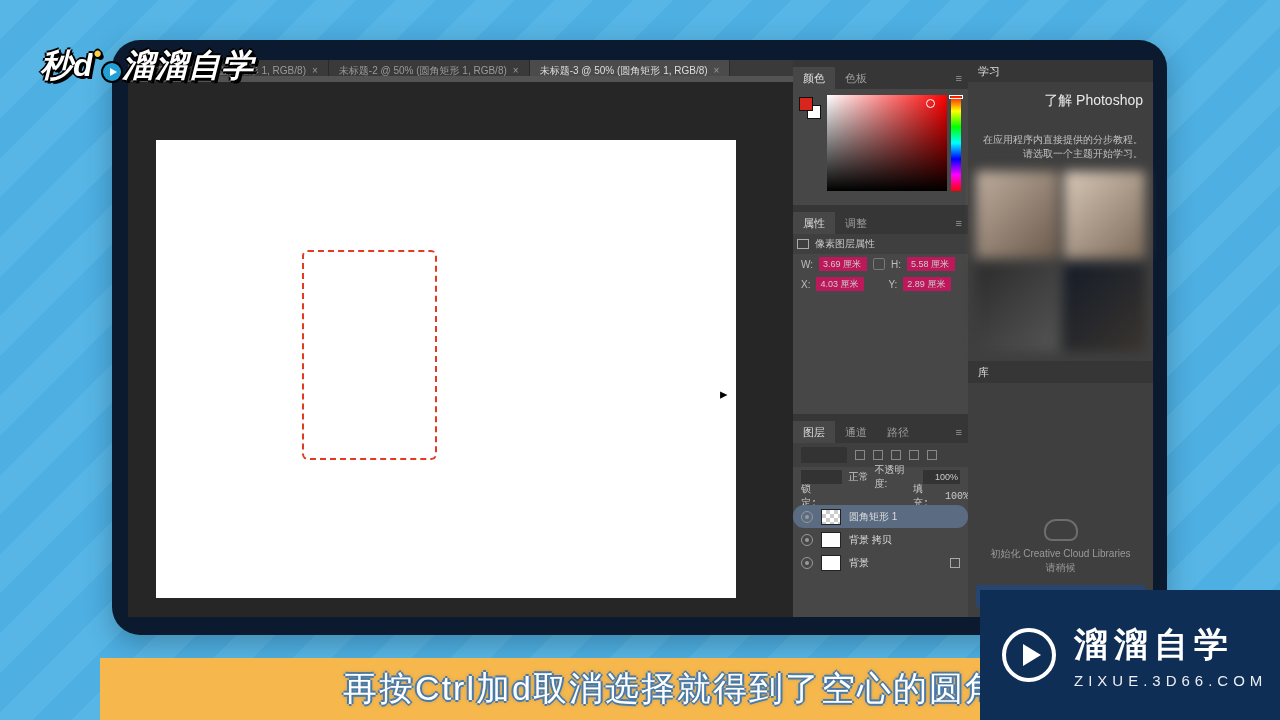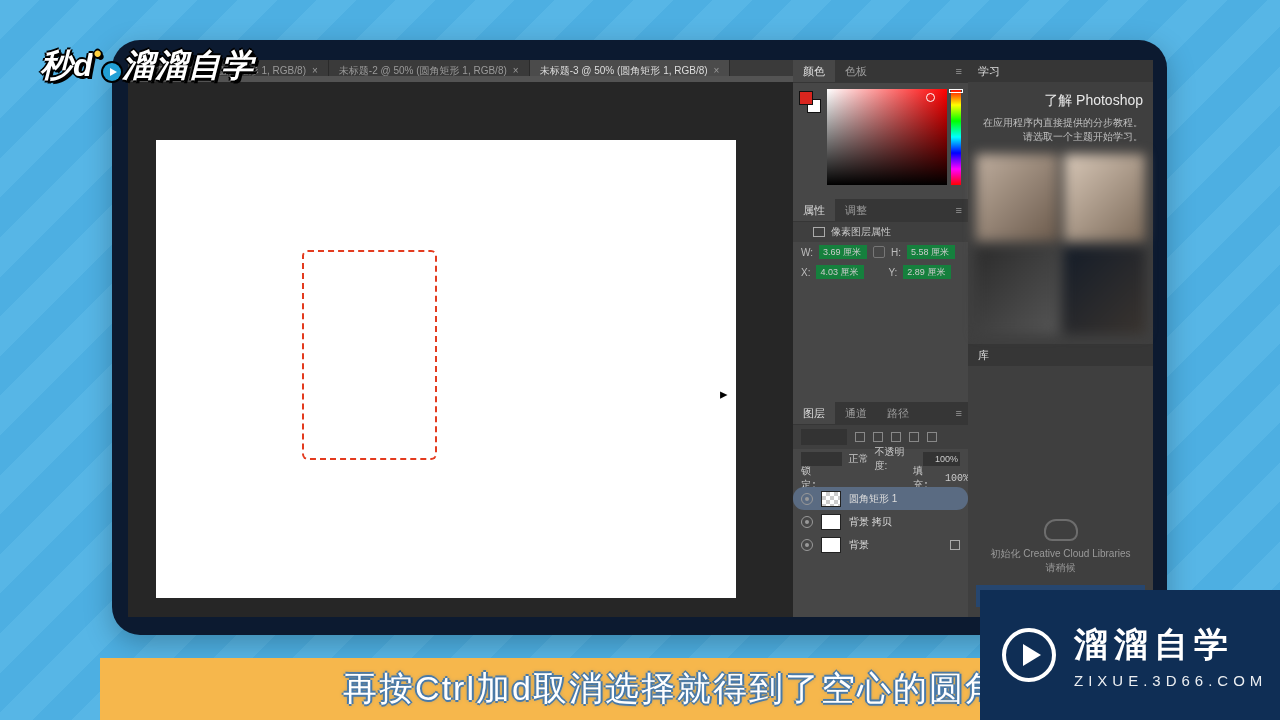--- a/index.html
+++ b/index.html
@@ -64,21 +64,21 @@
     color:#000; font-size:15px;
   }
   
   .right {
     position:absolute; right:0; top:0; width:360px; bottom:0;
     display:flex;
   }
   .col-a { width:175px; background:#474747; display:flex; flex-direction:column; }
   .col-b { width:185px; background:#3f3f3f; display:flex; flex-direction:column; position:relative;justify-content:center; }
 
-  .panel-tabs { height:23px; background:#363636; display:flex; align-items:flex-start; font-size:11px; }
+  .panel-tabs { height:29px; background:#363636; display:flex; align-items:flex-end; font-size:11px; }
   .panel-tabs span { padding:0 10px; color:#9c9c9c; height:22px; line-height:22px; }
   .panel-tabs span.active { background:#474747; color:#ddd; }
   .panel-tabs .menu { margin-left:auto; padding:0 6px; color:#999; }
 
   
   .color-panel { height:116px; position:relative; background:#474747; }
   .fgbg {
     position:absolute; left:6px; top:8px; width:22px; height:22px;
   }
   .fgbg .fg { position:absolute; left:0; top:0; width:14px; height:14px; background:#d8251e; border:1px solid #111; }
@@ -92,23 +92,23 @@
   .sv .ring { position:absolute; right:12px; top:4px; width:9px; height:9px; border:1px solid #fff; border-radius:50%; }
   .hue {
     position:absolute; left:158px; top:6px; width:10px; height:96px;
     background: linear-gradient(to bottom, #f00,#ff0,#0f0,#0ff,#00f,#f0f,#f00);
   }
   .huepick { position:absolute; left:156px; top:6px; width:14px; height:4px; border:1px solid #fff; }
 
   
   .props { background:#474747; flex:0 0 auto; }
   .props .row { display:flex; align-items:center; height:20px; padding:0 8px; gap:6px; font-size:10px; color:#bdbdbd; }
-  .props .title { background:#3f3f3f; height:20px; line-height:20px; padding:0 20px; font-size:10px; color:#c8c8c8; display:flex; align-items:center; gap:6px;}
+  .props .title { background:#3f3f3f; height:20px; line-height:20px; padding:0 4px; font-size:10px; color:#c8c8c8; display:flex; align-items:center; gap:6px;}
   .props .title .picicon { width:12px; height:10px; border:1px solid #aaa; display:inline-block;}
-  .field { background:#15803d; width:48px; height:14px; line-height:14px; padding:0 4px; color:#ccc; font-size:9px;}
+  .field { background:#be185d; width:48px; height:14px; line-height:14px; padding:0 4px; color:#ccc; font-size:9px;}
   .link { width:12px; height:12px; border:1px solid #777; border-radius:2px; }
   .props-body { height:120px; }
 
   
   .layers { flex:1 1 auto; background:#474747; display:flex; flex-direction:column; }
   .ly-tools { height:24px; display:flex; align-items:center; gap:8px; padding:0 8px; font-size:10px; color:#ccc; background:#3f3f3f;}
   .ly-tools .srch { background:#333; height:16px; flex:0 0 46px; }
   .ly-tools .fil { flex:0 0 10px; height:10px; border:1px solid #888;}
   .ly-sub { height:20px; display:flex; align-items:center; gap:6px; padding:0 8px; font-size:10px; color:#ccc; }
   .ly-sub .sel { background:#333; height:14px; width:42px; }
@@ -126,21 +126,21 @@
   .thumb.checker {
     background:
       conic-gradient(#ccc 25%, #fff 0 50%, #ccc 0 75%, #fff 0);
     background-size: 8px 8px;
   }
   .layer .lock { width:10px; height:10px; border:1px solid #aaa; margin-left:auto; }
 
   
   .learn-head { height:22px; background:#363636; display:flex; align-items:center; padding:0 10px; color:#ddd; font-size:11px;}
   .learn-top { padding:10px 10px 6px; text-align:right; color:#e9e9e9; }
-  .learn-top h3 { font-size:14px; font-weight:500; margin-bottom:6px; }
+  .learn-top h3 { font-size:14px; font-weight:500; margin-bottom:23px; }
   .learn-top p { font-size:10px; color:#c0c0c0; line-height:14px; }
   .blur-grid { position:relative; height:180px; margin:4px 8px; filter: blur(6px); display:grid; grid-template-columns:1fr 1fr; gap:6px;}
   .blur-grid div { background:linear-gradient(135deg,#bfae9e,#6b5a4c); border-radius:2px;}
   .blur-grid div:nth-child(2){ background:linear-gradient(135deg,#d8c8b8,#7c6a59);}
   .blur-grid div:nth-child(3){ background:linear-gradient(135deg,#2b2b2b,#555);}
   .blur-grid div:nth-child(4){ background:linear-gradient(135deg,#141c28,#3a342f);}
   .lib-head { height:22px; margin-top:6px; background:#363636; color:#ddd; font-size:11px; padding:0 10px; line-height:22px;}
   .cc {
     margin-top:auto; padding:14px 8px 10px; text-align:center; color:#9a9a9a; font-size:10px;
   }

